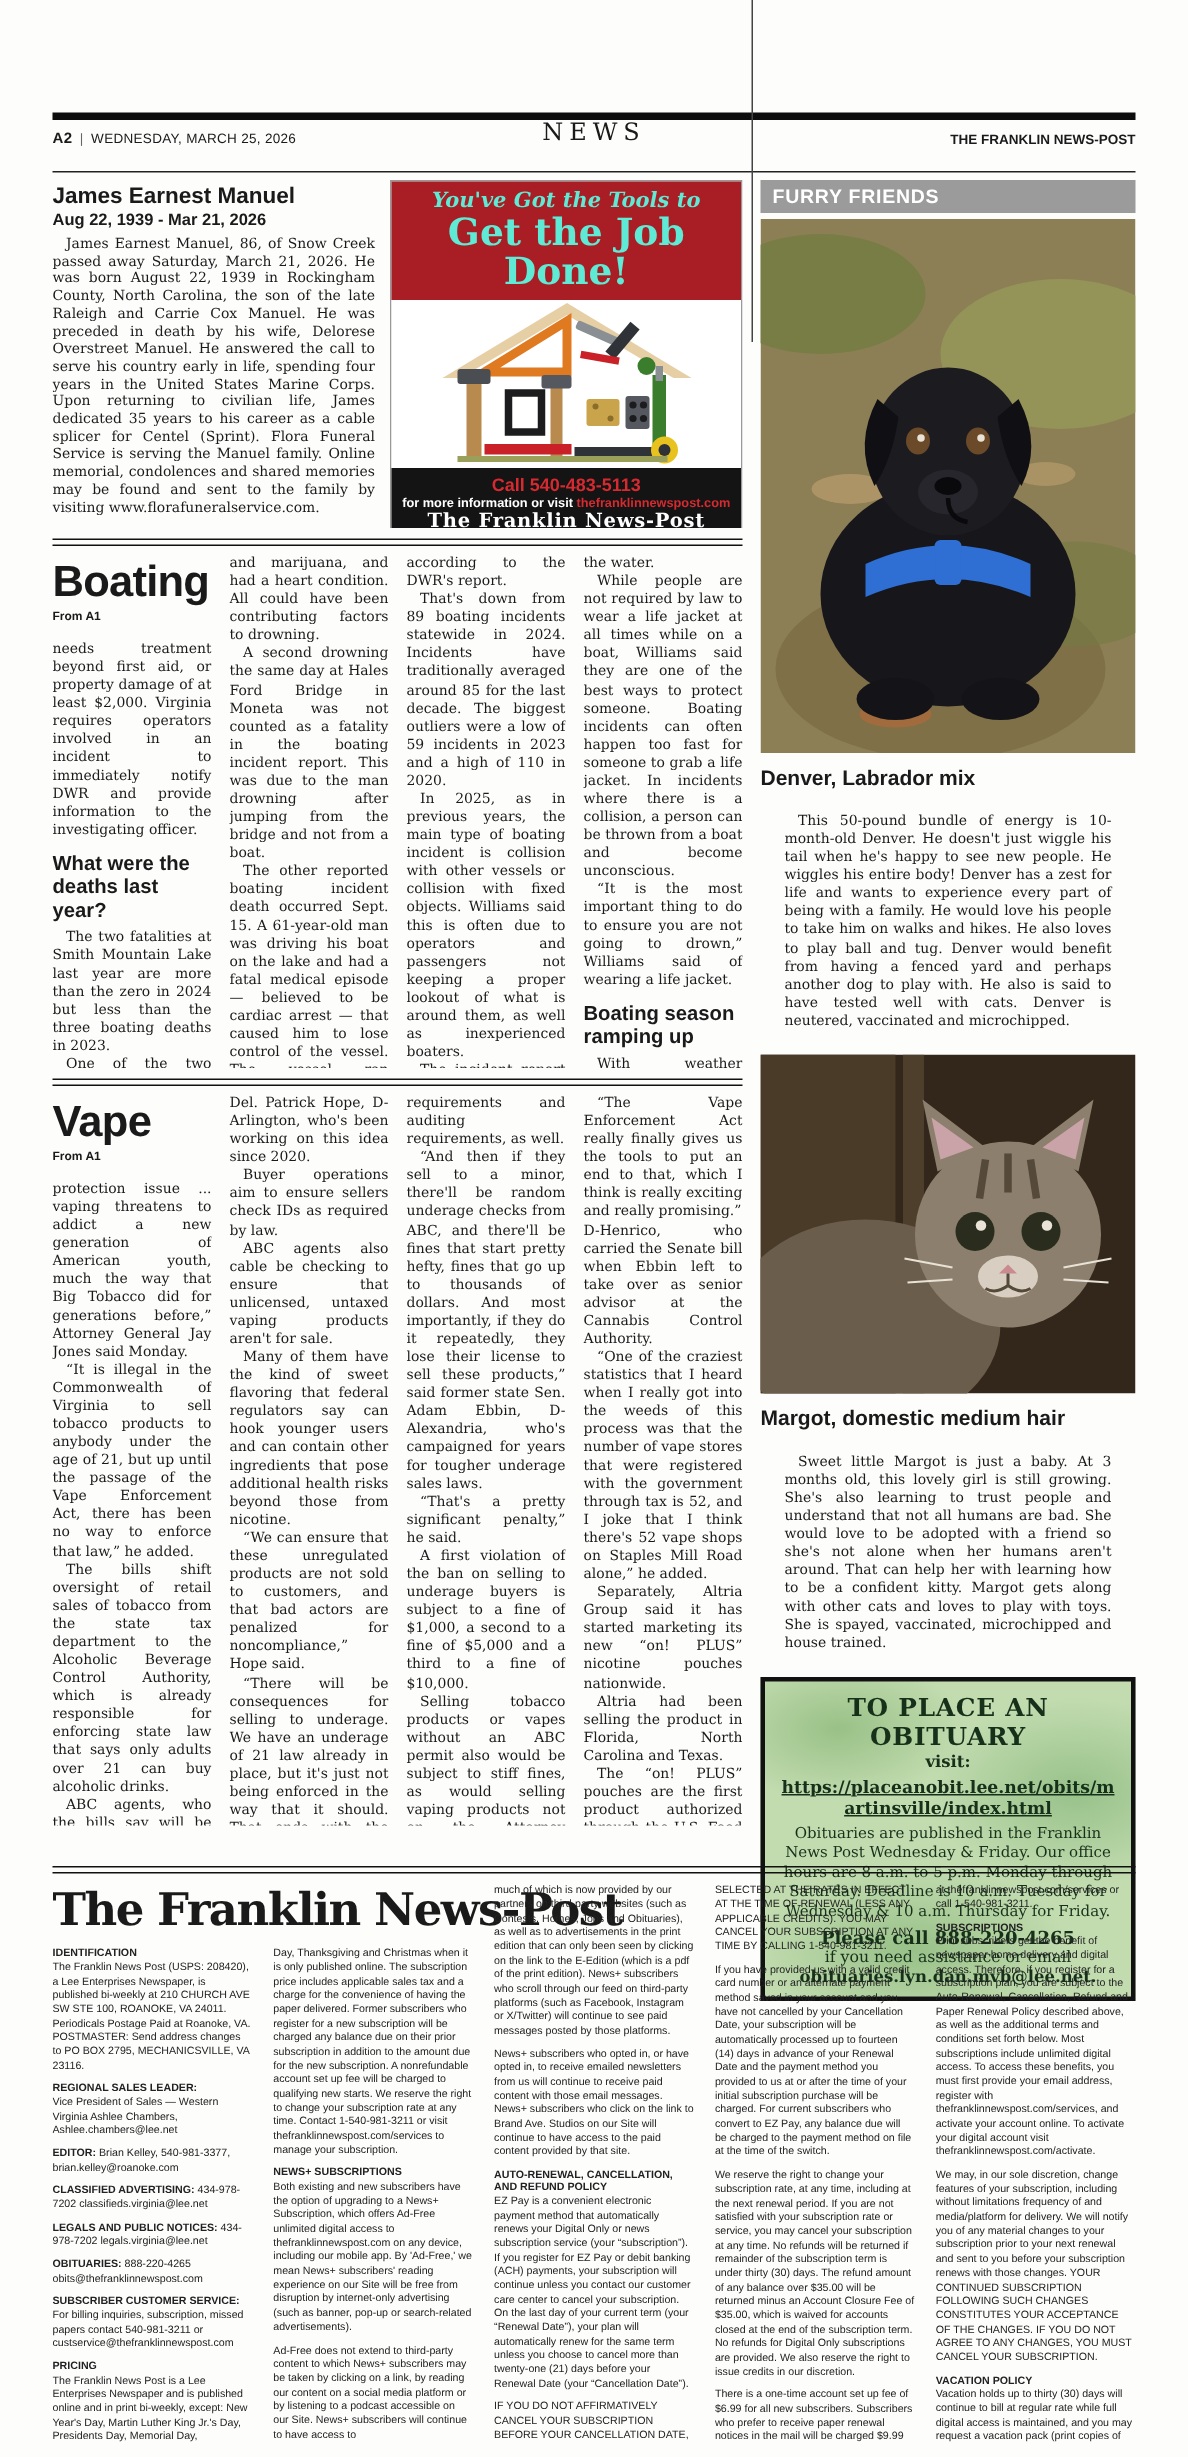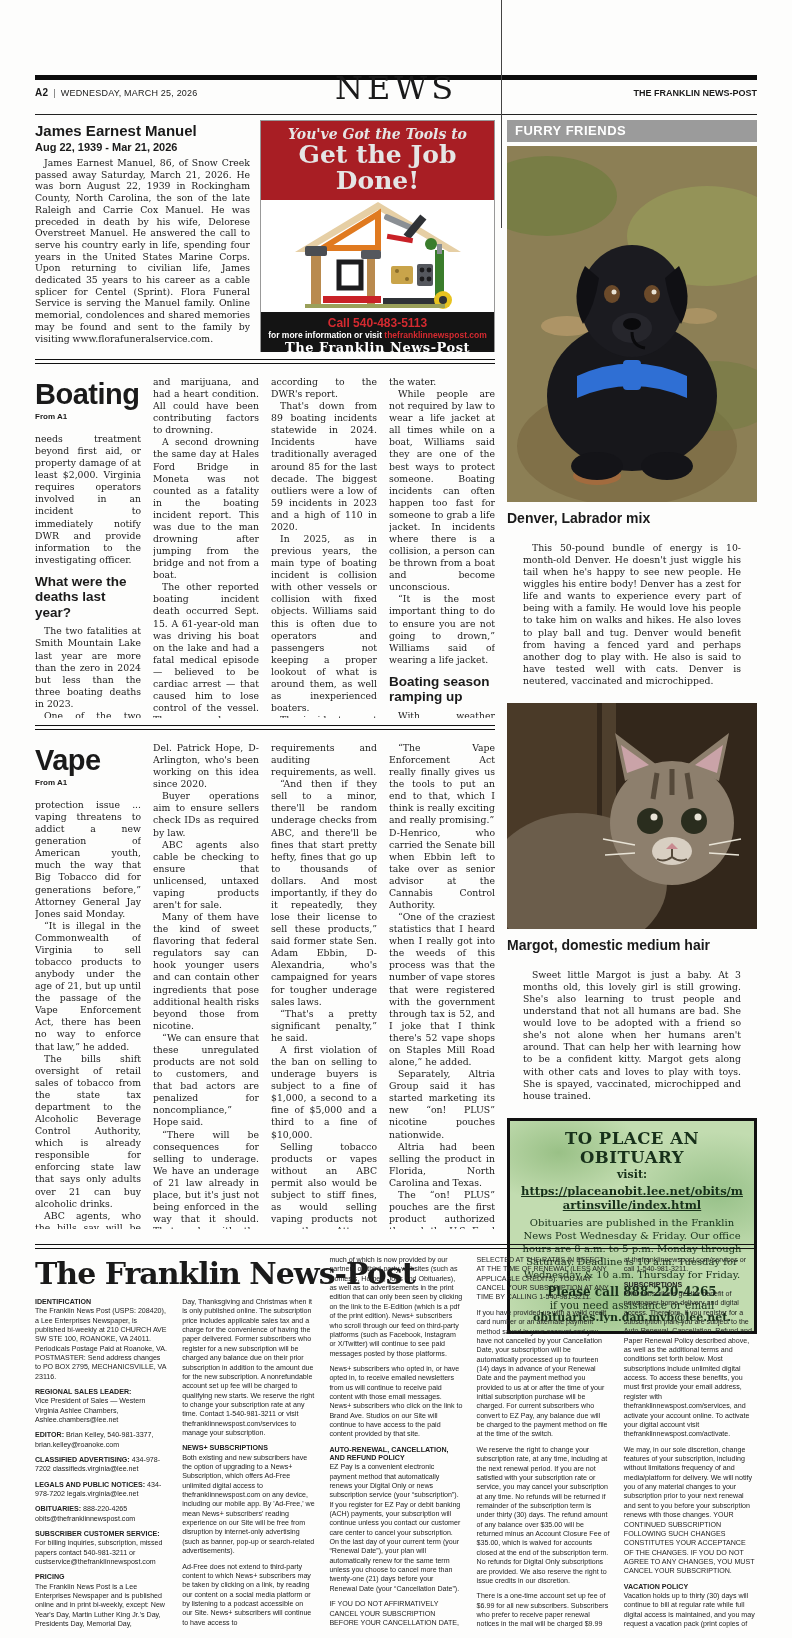--- a/index.html
+++ b/index.html
@@ -4,48 +4,48 @@
 <style>
   html,body{margin:0;padding:0;background:#e8e8e8;}
   .page{width:792px;height:1638px;background:#fdfdfc;position:relative;margin:0 auto;
         font-family:"DejaVu Serif",serif;color:#1a1a1a;overflow:hidden;box-sizing:border-box;}
   .topbar{position:absolute;left:35px;top:75px;width:722px;height:5px;background:#0d0d0d;}
   .mh-row{position:absolute;left:35px;top:76px;width:722px;height:22px;display:flex;align-items:flex-end;
           font-family:"Liberation Sans",sans-serif;font-size:9px;}
   .mh-left{flex:1;letter-spacing:.2px;}
   .mh-left b{font-size:10px;}
   .mh-left .sep{margin:0 5px;color:#666;}
-  .mh-center{flex:1;text-align:center;font-family:"DejaVu Serif",serif;font-size:32px;letter-spacing:4px;
+  .mh-center{flex:1;text-align:center;font-family:"DejaVu Serif",serif;font-size:16px;letter-spacing:4px;
              font-weight:400;line-height:20px;}
   .mh-right{flex:1;text-align:right;font-weight:bold;font-size:9px;}
   .hrule{position:absolute;left:35px;top:114px;width:722px;border-top:1px solid #222;}
   .body-grid{position:absolute;left:35px;top:120px;width:722px;display:grid;
              grid-template-columns:460px 250px;column-gap:12px;}
   .vrule-top{position:absolute;left:501px;top:0;height:228px;width:1px;background:#444;}
 
   
   .top-zone{display:grid;grid-template-columns:215px 235px;column-gap:10px;height:232px;overflow:hidden;}
   .obit h2{font-family:"Liberation Sans",sans-serif;font-size:15px;margin:2px 0 2px;}
   .obit .dates{font-family:"Liberation Sans",sans-serif;font-weight:bold;font-size:11px;margin:0 0 4px;}
   .obit .obody{font-size:9.3px;line-height:1.26;text-align:justify;margin:0;text-indent:9px;}
 
   .ad{display:flex;flex-direction:column;height:232px;border:1px solid #999;}
-  .ad-head{background:#a81e24;color:#e5e5e5;text-align:center;padding:5px 0 6px;}
+  .ad-head{background:#a81e24;color:#5eead4;text-align:center;padding:5px 0 6px;}
   .ad-kicker{font-style:italic;font-size:14px;font-weight:bold;}
   .ad-title{font-size:25px;font-weight:bold;line-height:26px;}
   .ad-art{flex:1;background:#fff;display:flex;align-items:center;justify-content:center;}
   .ad-foot{background:#141414;text-align:center;padding:4px 0 5px;}
   .ad-call{color:#d42a30;font-family:"Liberation Sans",sans-serif;font-weight:bold;font-size:12px;}
   .ad-info{color:#fff;font-family:"Liberation Sans",sans-serif;font-weight:bold;font-size:8.5px;}
   .ad-url{color:#d42a30;}
   .ad-brand{color:#fff;font-family:"DejaVu Serif",serif;font-weight:bold;font-size:13px;letter-spacing:.5px;}
 
   
   .drule{border-top:1.5px solid #111;border-bottom:1.5px solid #111;height:3px;margin:7px 0 6px;}
-  .cols{display:grid;grid-template-columns:repeat(4,106px);column-gap:12px;overflow:hidden;margin-top:12px;}
+  .cols{display:grid;grid-template-columns:repeat(4,106px);column-gap:12px;overflow:hidden;}
   .cols-boating{height:342px;}
   .cols-vape{height:487px;}
   .col{overflow:hidden;}
   .col h1{font-family:"Liberation Sans",sans-serif;font-size:29px;letter-spacing:-.5px;margin:2px 0 1px;}
   .fromtag{font-family:"Liberation Sans",sans-serif;font-weight:bold;font-size:8px;margin-bottom:12px;}
   .para{font-size:9.3px;line-height:1.3;text-align:justify;margin:0;text-indent:9px;}
   .para.ni{text-indent:0;}
   .subhead{font-family:"Liberation Sans",sans-serif;font-size:13.5px;line-height:1.15;margin:8px 0 5px;}
 
   

